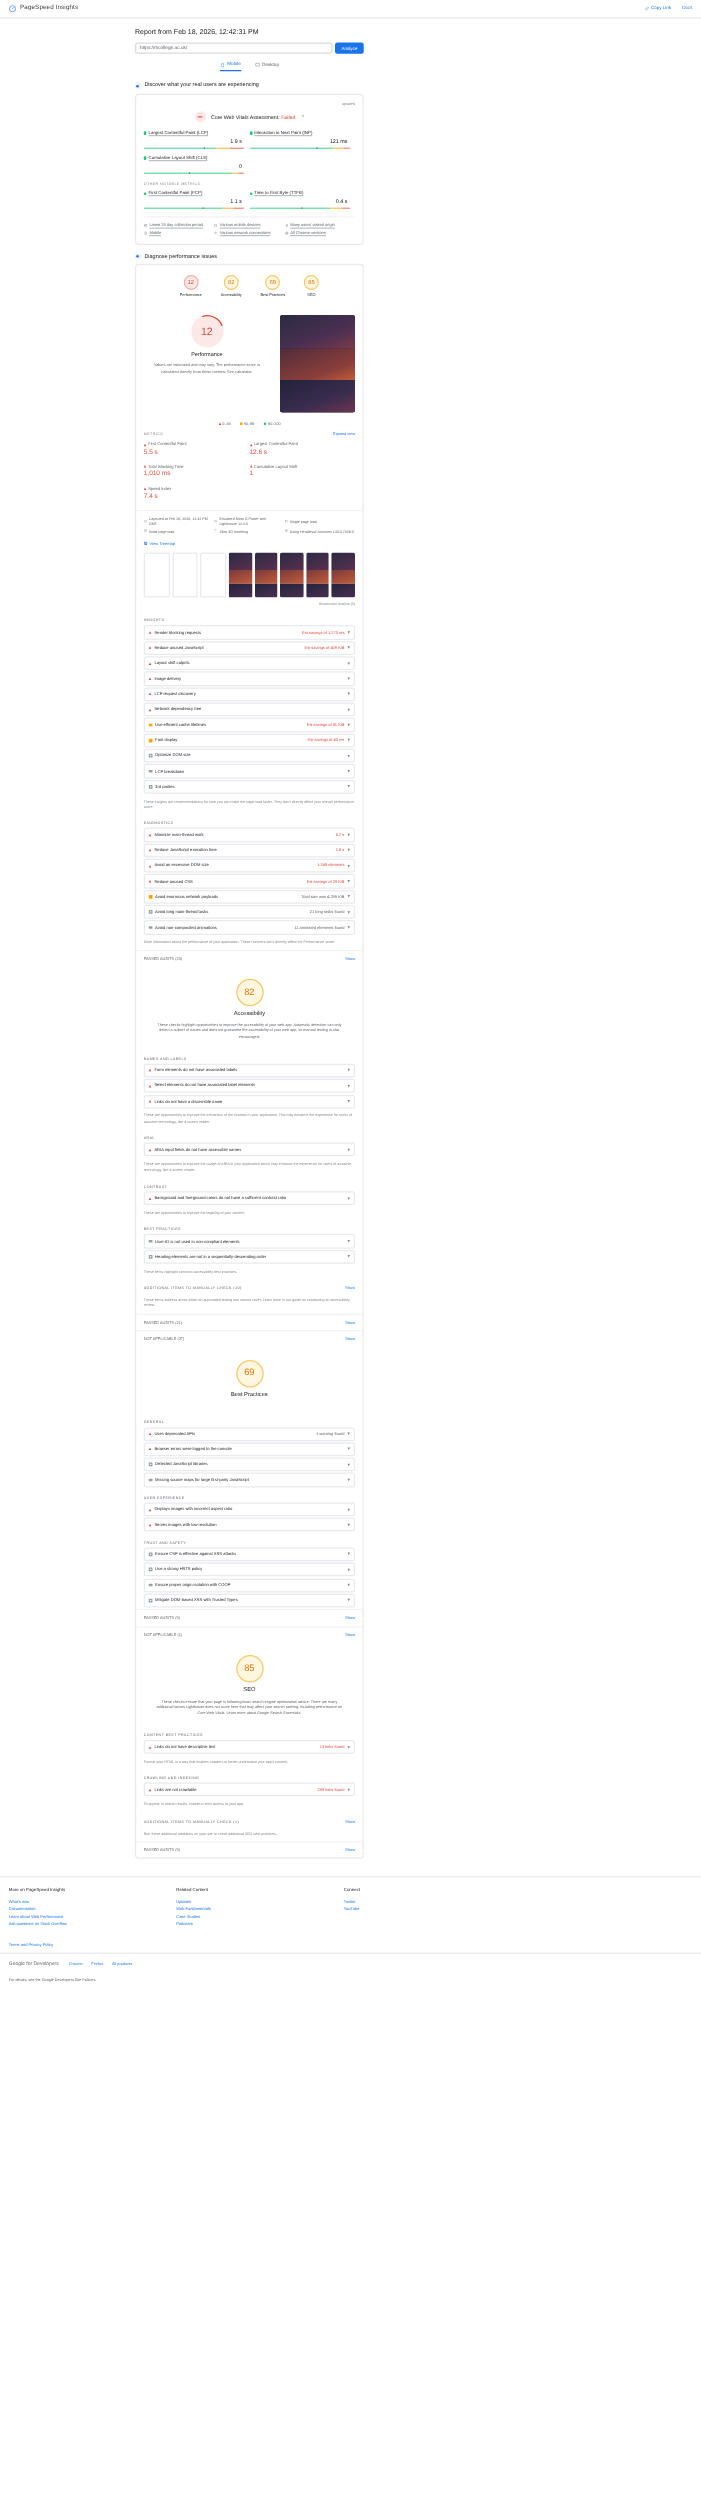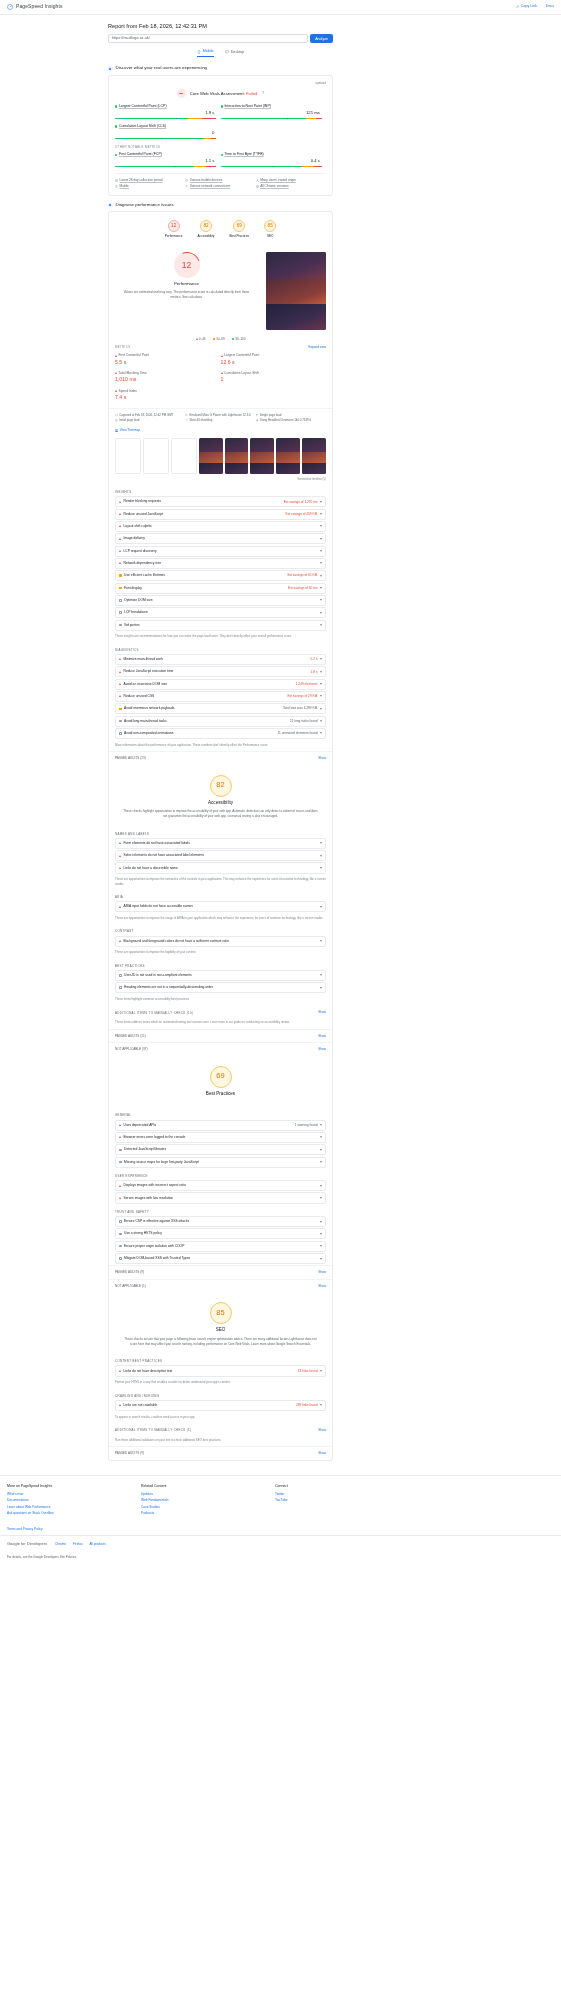--- a/index.html
+++ b/index.html
@@ -24,21 +24,21 @@
   }
   .brand { display: flex; align-items: center; gap: 3px; }
   .brand-logo { width: 6px; height: 6px; }
   .brand-name { font-size: 5px; color: #3c4043; letter-spacing: .1px; }
   .topbar-right { margin-left: auto; display: flex; align-items: center; gap: 9px; }
   .tb-link { font-size: 3.6px; color: #1a73e8; display: flex; align-items: center; gap: 1.5px; }
   .tb-link .ic { width: 3.4px; height: 3.4px; display: inline-block; }
 
   
   .page { padding: 0 0 0 0; }
-  .wrap { width: 225px; margin: 0 auto 0 108px; }
+  .wrap { width: 183px; margin: 0 auto 0 108px; }
 
   .report-title { font-size: 5.6px; color: #202124; padding: 7px 0 4px 0; }
 
   .search-row { display: flex; gap: 2.5px; align-items: stretch; }
   .url-input {
     flex: 1;
     border: 0.5px solid #dadce0;
     border-radius: 2px;
     height: 9px;
     display: flex; align-items: center;

